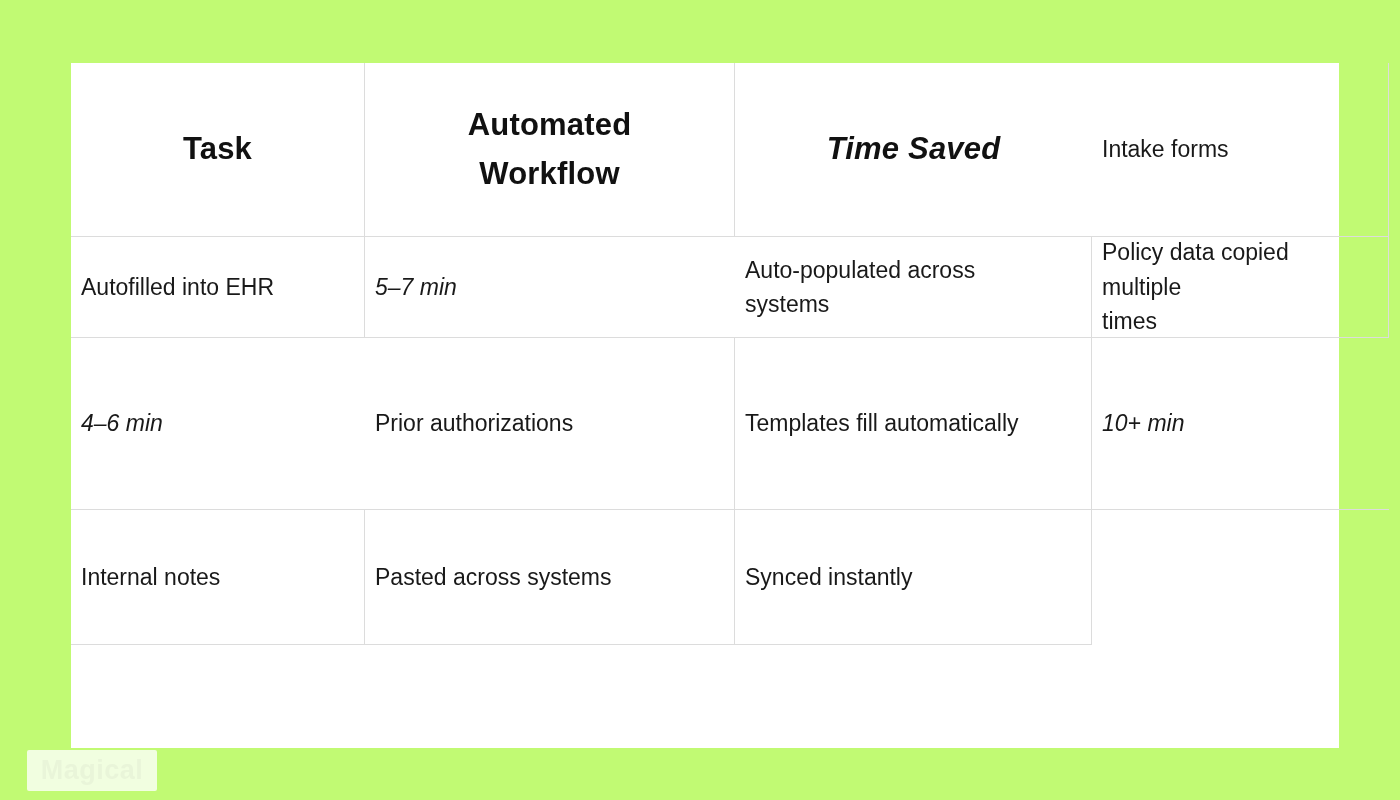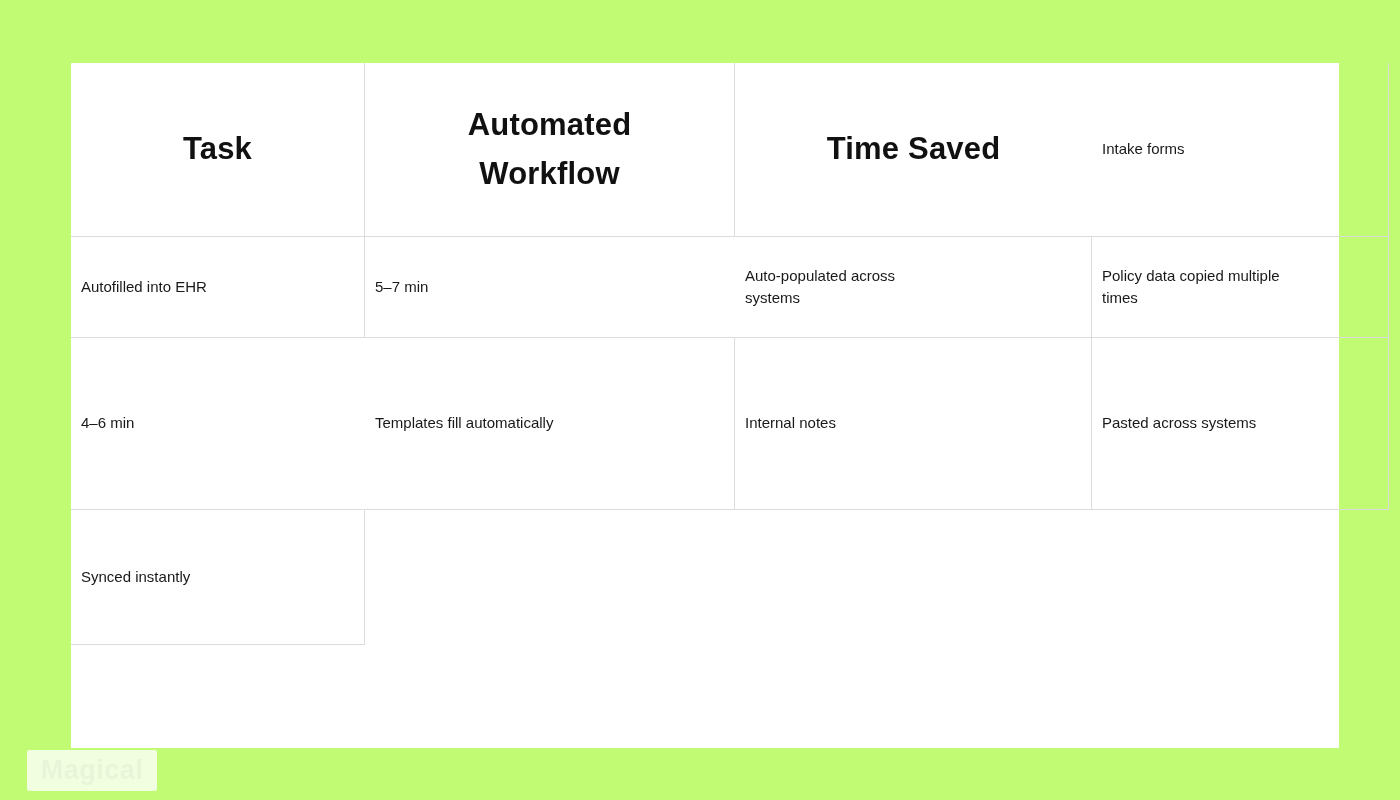--- a/index.html
+++ b/index.html
@@ -20,35 +20,35 @@
     grid-template-rows: 174px 101px 172px 135px 103px;
     margin-left: 32px;
   }
   .cell {
     border-right: 1px solid #dcdcdc;
     border-bottom: 1px solid #dcdcdc;
     display: flex;
     align-items: center;
     overflow: hidden;
   }
-  .cell.col4 { border-right: none; }
+  .cell.col4 { border-right: none; font-style: italic; }
 
   .th {
     justify-content: center;
     text-align: center;
     font-weight: 700;
     font-size: 31px;
     line-height: 1.55;
     color: #111111;
     white-space: pre-line;
     letter-spacing: 0.2px;
   }
   .td {
     padding: 0 14px 0 10px;
-    font-size: 15px;
+    font-size: 23px;
     line-height: 1.5;
     color: #191919;
     white-space: pre-line;
     text-align: left;
   }
 
   .watermark {
     position: absolute;
     left: 27px; top: 750px;
     width: 130px; height: 41px;
@@ -78,21 +78,23 @@
   <div class="cell td col1">Intake forms</div>
   <div class="cell td col3">Autofilled into EHR</div>
   <div class="cell td col4">5–7 min</div>
 
   <div class="cell td col3">Auto-populated across
 systems</div>
   <div class="cell td col2">Policy data copied multiple
 times</div>
   <div class="cell td col4">4–6 min</div>
 
+  <div class="cell td col1">Prior authorizations</div>
   <div class="cell td col3">Templates fill automatically</div>
+  <div class="cell td col4">10+ min</div>
 
   <div class="cell td col1">Internal notes</div>
   <div class="cell td col2">Pasted across systems</div>
   <div class="cell td col3">Synced instantly</div>
 
 </div>
 
 <div class="watermark">
   <span>Magical</span>
 </div>

